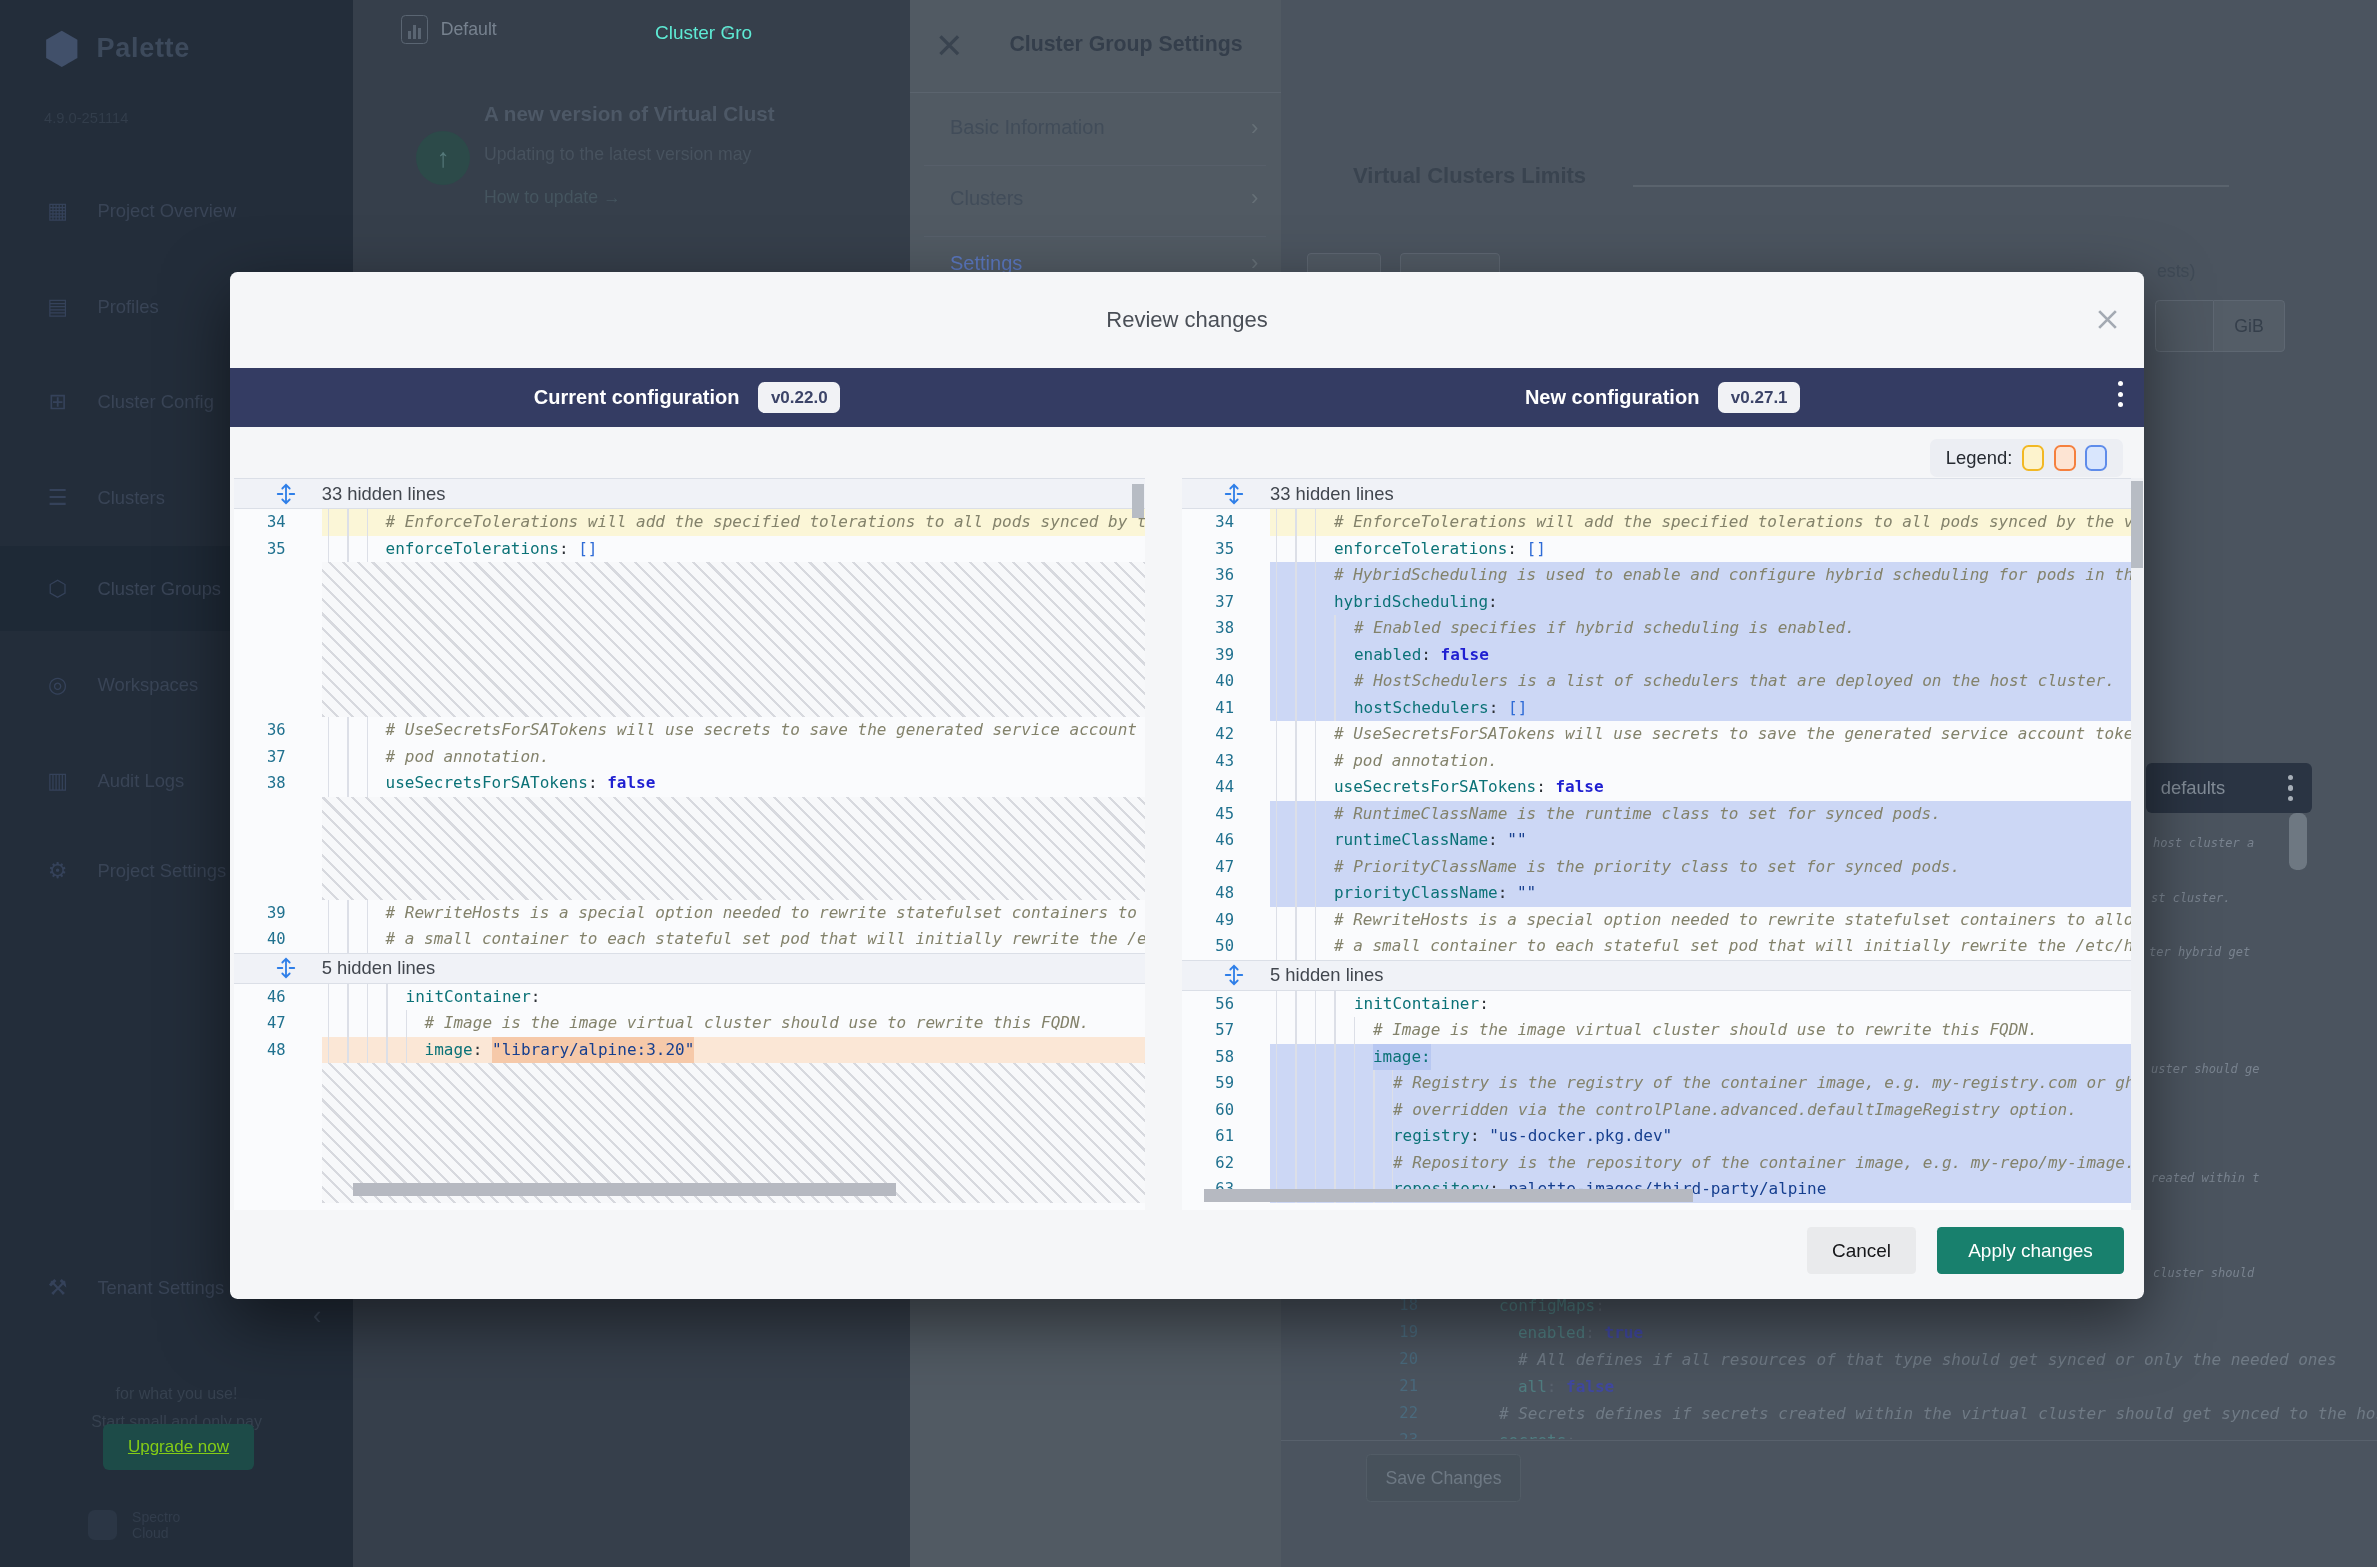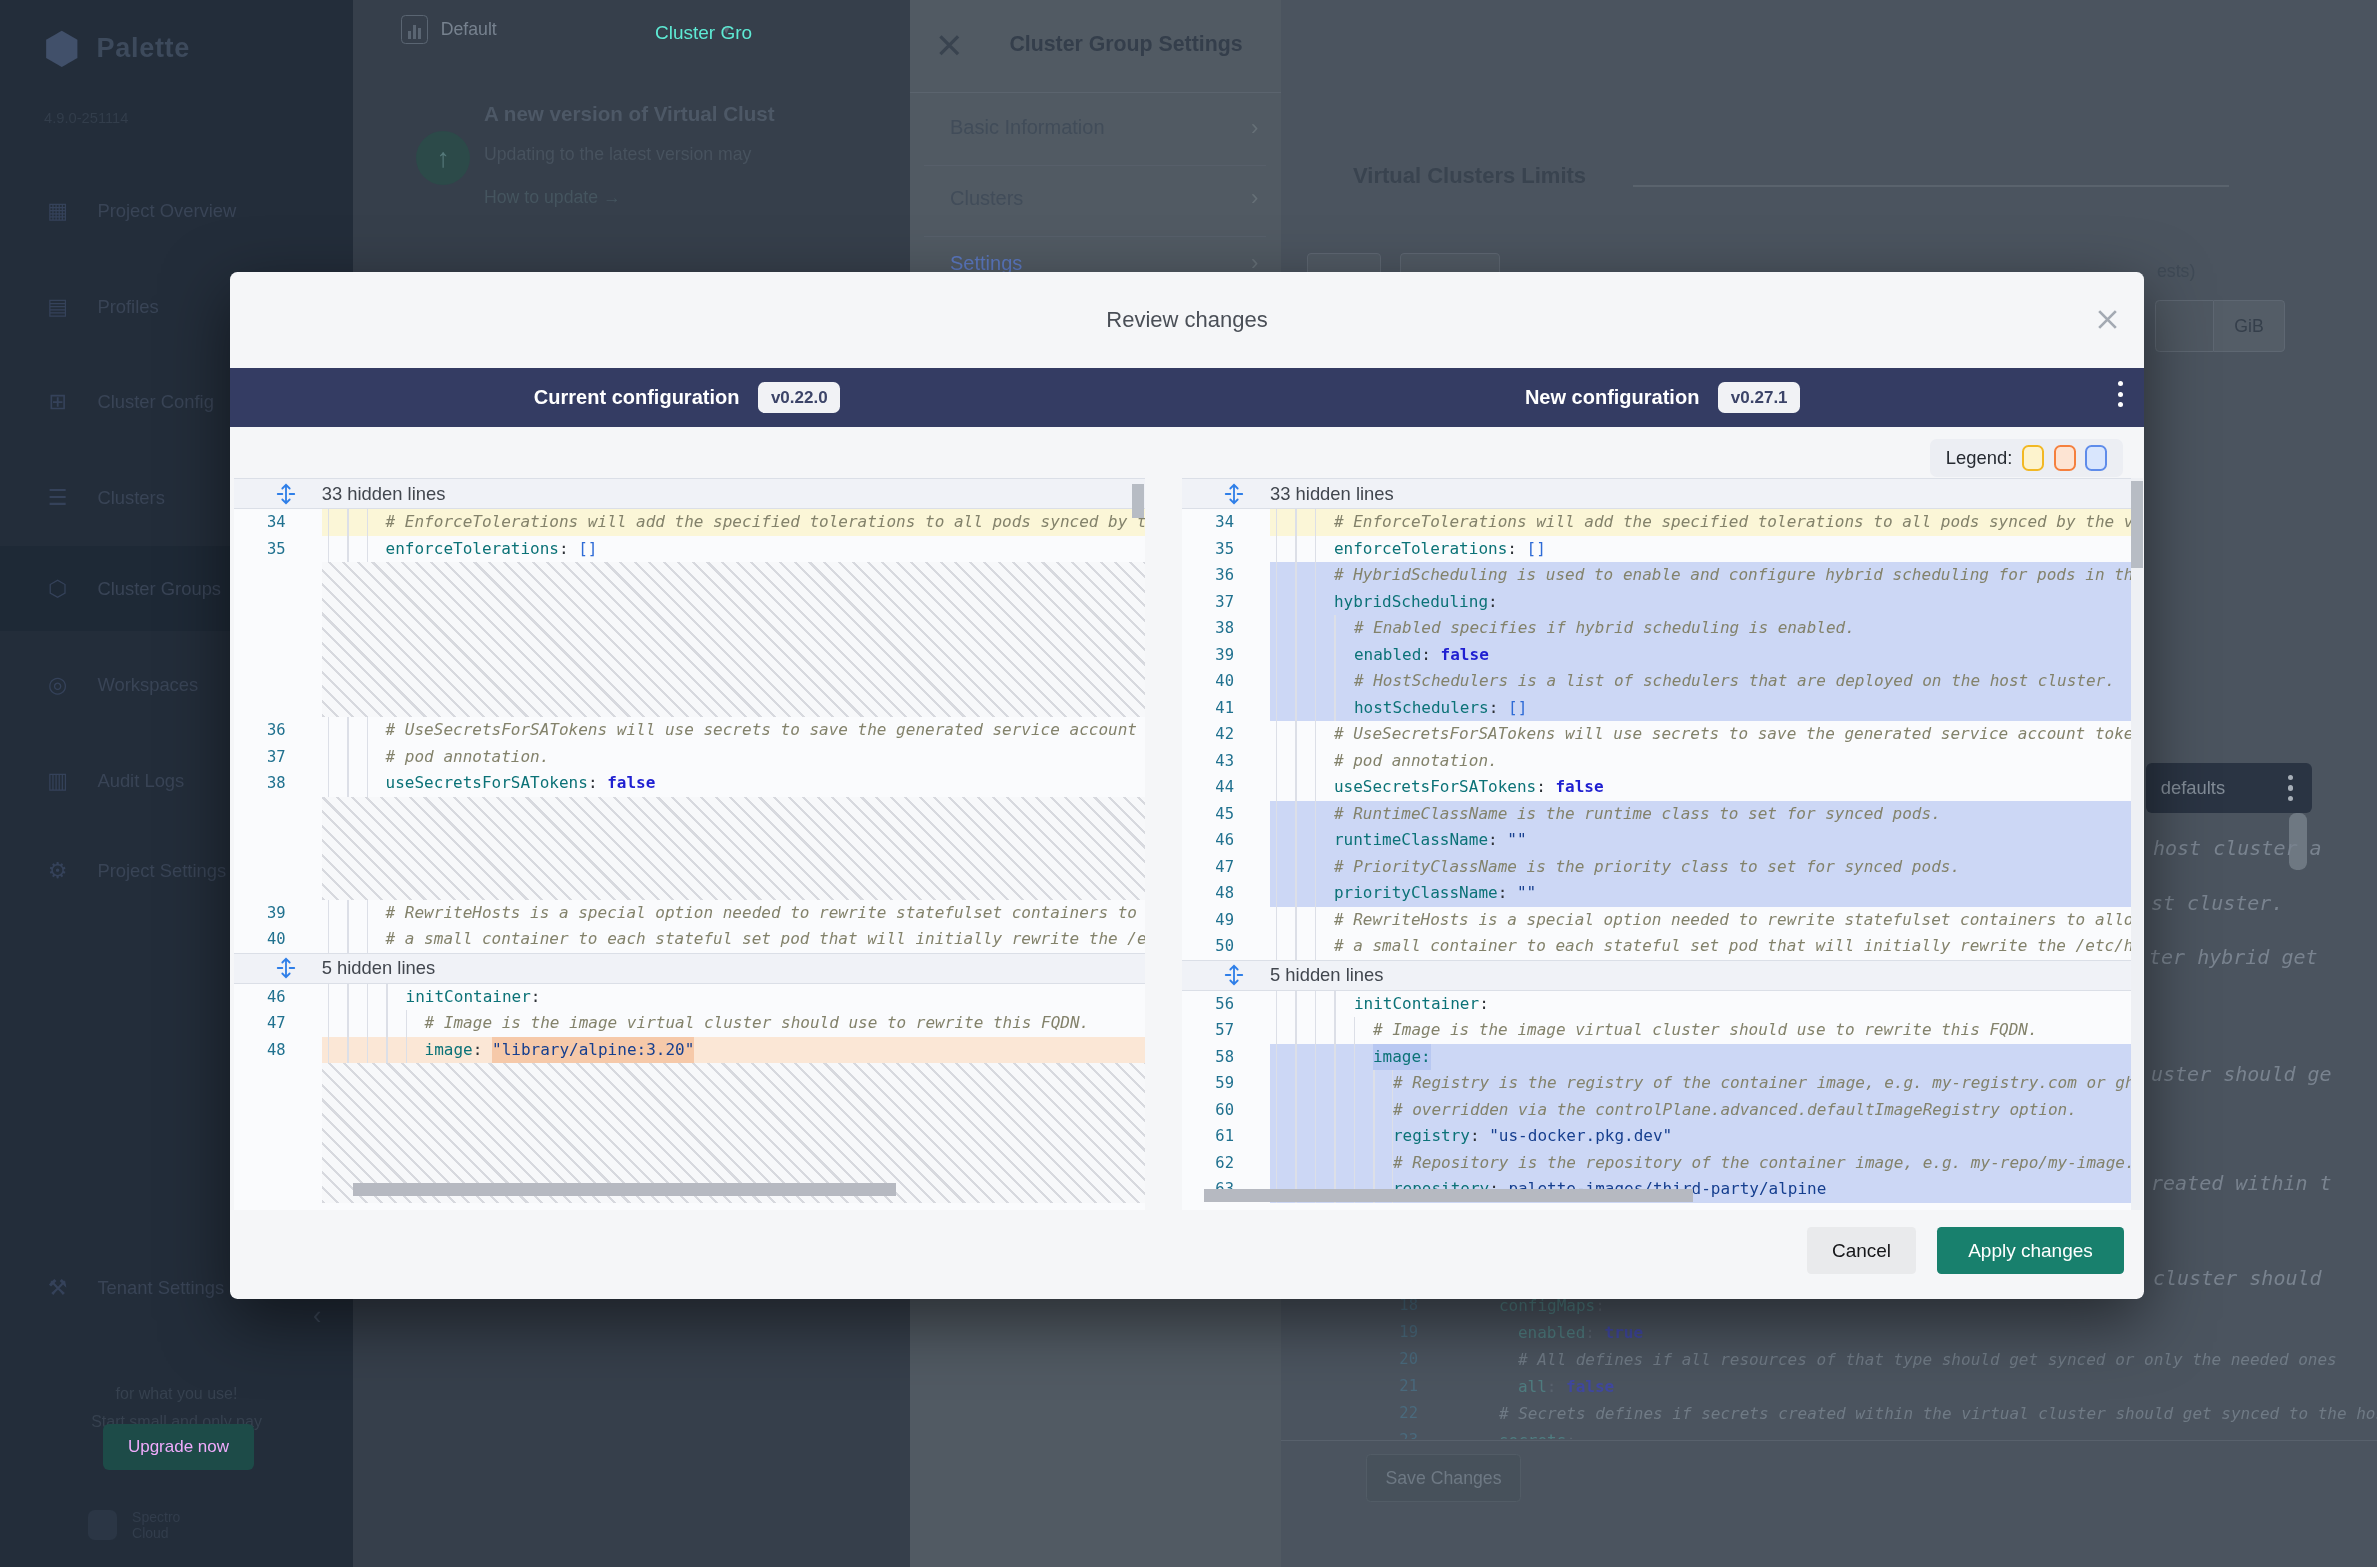--- a/index.html
+++ b/index.html
@@ -10,21 +10,21 @@
   #sidebar{position:absolute;left:0;top:0;width:353px;height:1568px;background:#232d3a;}
   .brand-row{position:absolute;left:43px;top:26.5px;display:flex;align-items:center;gap:16px;}
   .brand-hex{font-size:43px;color:#41506a;line-height:43px;}
   .brand-name{font-size:27px;font-weight:bold;color:#3d4a5c;letter-spacing:0.7px;}
   .version{position:absolute;left:44px;top:110px;font-size:14.7px;color:#323d4b;}
   .nav-item{position:absolute;left:0;width:353px;height:85px;display:flex;align-items:center;gap:25px;padding-left:43px;box-sizing:border-box;}
   .nav-item.active{background:#1e2936;}
   .nav-icon{font-size:22px;color:#35425a;width:29.4px;text-align:center;}
   .nav-label{font-size:18.4px;color:#394456;white-space:nowrap;}
   .promo{position:absolute;left:0;width:353px;text-align:center;font-size:16px;color:#36414f;}
-  .upgrade-btn{position:absolute;left:103px;top:1424px;width:151px;height:46px;background:#1d4b48;border-radius:5.9px;color:#f0abfc;font-size:17px;display:flex;align-items:center;justify-content:center;}
+  .upgrade-btn{position:absolute;left:103px;top:1424px;width:151px;height:46px;background:#1d4b48;border-radius:5.9px;color:#84cc16;font-size:17px;display:flex;align-items:center;justify-content:center;text-decoration:underline;}
   .spectro{position:absolute;left:88px;top:1509px;display:flex;gap:14.7px;align-items:center;}
   .spectro-sq{width:29.4px;height:29.4px;background:#2b3645;border-radius:6.6px;}
   .spectro-t{font-size:14px;color:#323d4c;line-height:16px;}
   .collapse-chev{position:absolute;left:313px;top:1301px;font-size:25px;color:#3b4757;}
   
   .proj-chip{position:absolute;left:401px;top:14.7px;display:flex;align-items:center;gap:13.2px;}
   .proj-ic{width:26.5px;height:29.4px;border:1.5px solid #5a6572;border-radius:4.4px;box-sizing:border-box;display:flex;align-items:flex-end;justify-content:center;gap:2.2px;padding:3.7px;}
   .proj-ic i{display:block;width:2.9px;background:#5a6572;}
   .proj-label{font-size:17.7px;color:#77828f;}
   .proj-caret{font-size:13.2px;color:#5a6572;margin-left:213px;}
@@ -53,21 +53,21 @@
   .gib-wrap{position:absolute;left:2155px;top:300px;display:flex;}
   .gib-input{width:59px;height:52px;background:#4f5862;border:1.5px solid #5e6772;border-radius:4.4px 0 0 4.4px;box-sizing:border-box;}
   .gib-unit{width:71px;height:52px;background:#545d67;border:1.5px solid #5e6772;border-left:none;border-radius:0 4.4px 4.4px 0;box-sizing:border-box;display:flex;align-items:center;justify-content:center;font-size:17.7px;color:#353f4b;}
   .defaults-btn{position:absolute;left:2146px;top:763px;width:166px;height:50px;background:#2a3443;border-radius:5.9px;display:flex;align-items:center;}
   .defaults-label{margin-left:14.7px;font-size:18.4px;color:#828c97;}
   .kebab{display:flex;flex-direction:column;gap:5.2px;}
   .kebab i{width:5.2px;height:5.2px;border-radius:50%;display:block;}
   .defaults-btn .kebab{margin-left:auto;margin-right:19px;}
   .defaults-btn .kebab i{background:#a7afb8;}
   .bg-vthumb{position:absolute;left:2289px;top:813px;width:17.7px;height:57px;background:#6e7882;border-radius:7.4px;}
-  .bg-frag{position:absolute;font-family:"DejaVu Sans Mono", monospace;font-style:italic;font-size:20px;color:#79838f;white-space:nowrap;}
+  .bg-frag{position:absolute;font-family:"DejaVu Sans Mono", monospace;font-style:italic;font-size:12px;color:#79838f;white-space:nowrap;}
   .bg-editor-div{position:absolute;left:1281px;top:1440px;width:1096px;height:0.7px;background:#58616c;}
   .save-changes{position:absolute;left:1366px;top:1454px;width:153px;height:46px;background:#47515b;border:0.7px solid #525c66;border-radius:4.4px;display:flex;align-items:center;justify-content:center;font-size:17.7px;color:#6e7984;}
   
   .dim-editor{position:absolute;left:1366px;top:1292px;width:1011px;height:147px;overflow:hidden;}
   .dim-editor .code-row{height:27px;line-height:27px;}
   .dim-editor .gutter{color:#4a6a7d;}
   .dim-editor .tok-c{color:#6f7a85;}
   .dim-editor .tok-k{color:#4f7d80;}
   .dim-editor .tok-p{color:#5a646f;}
   .dim-editor .tok-b{color:#4048a0;}

